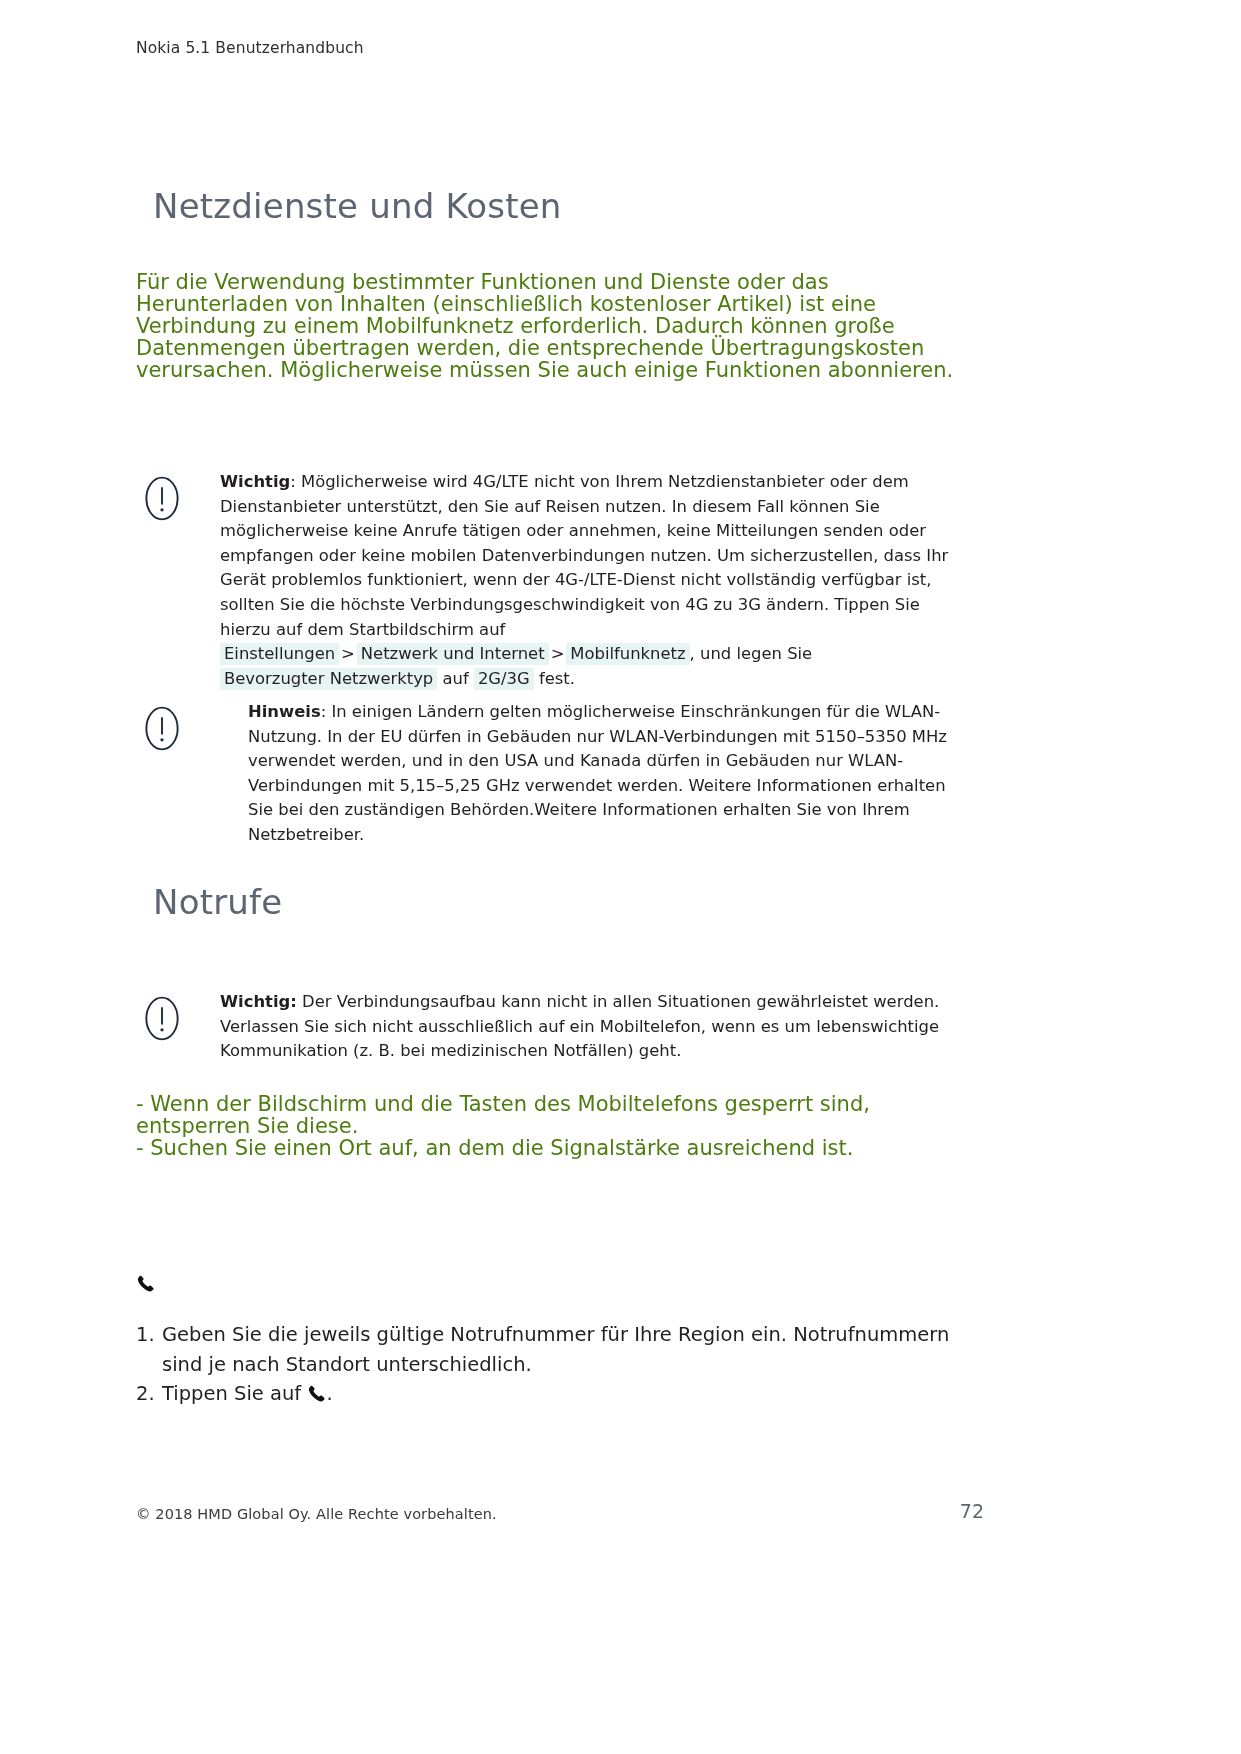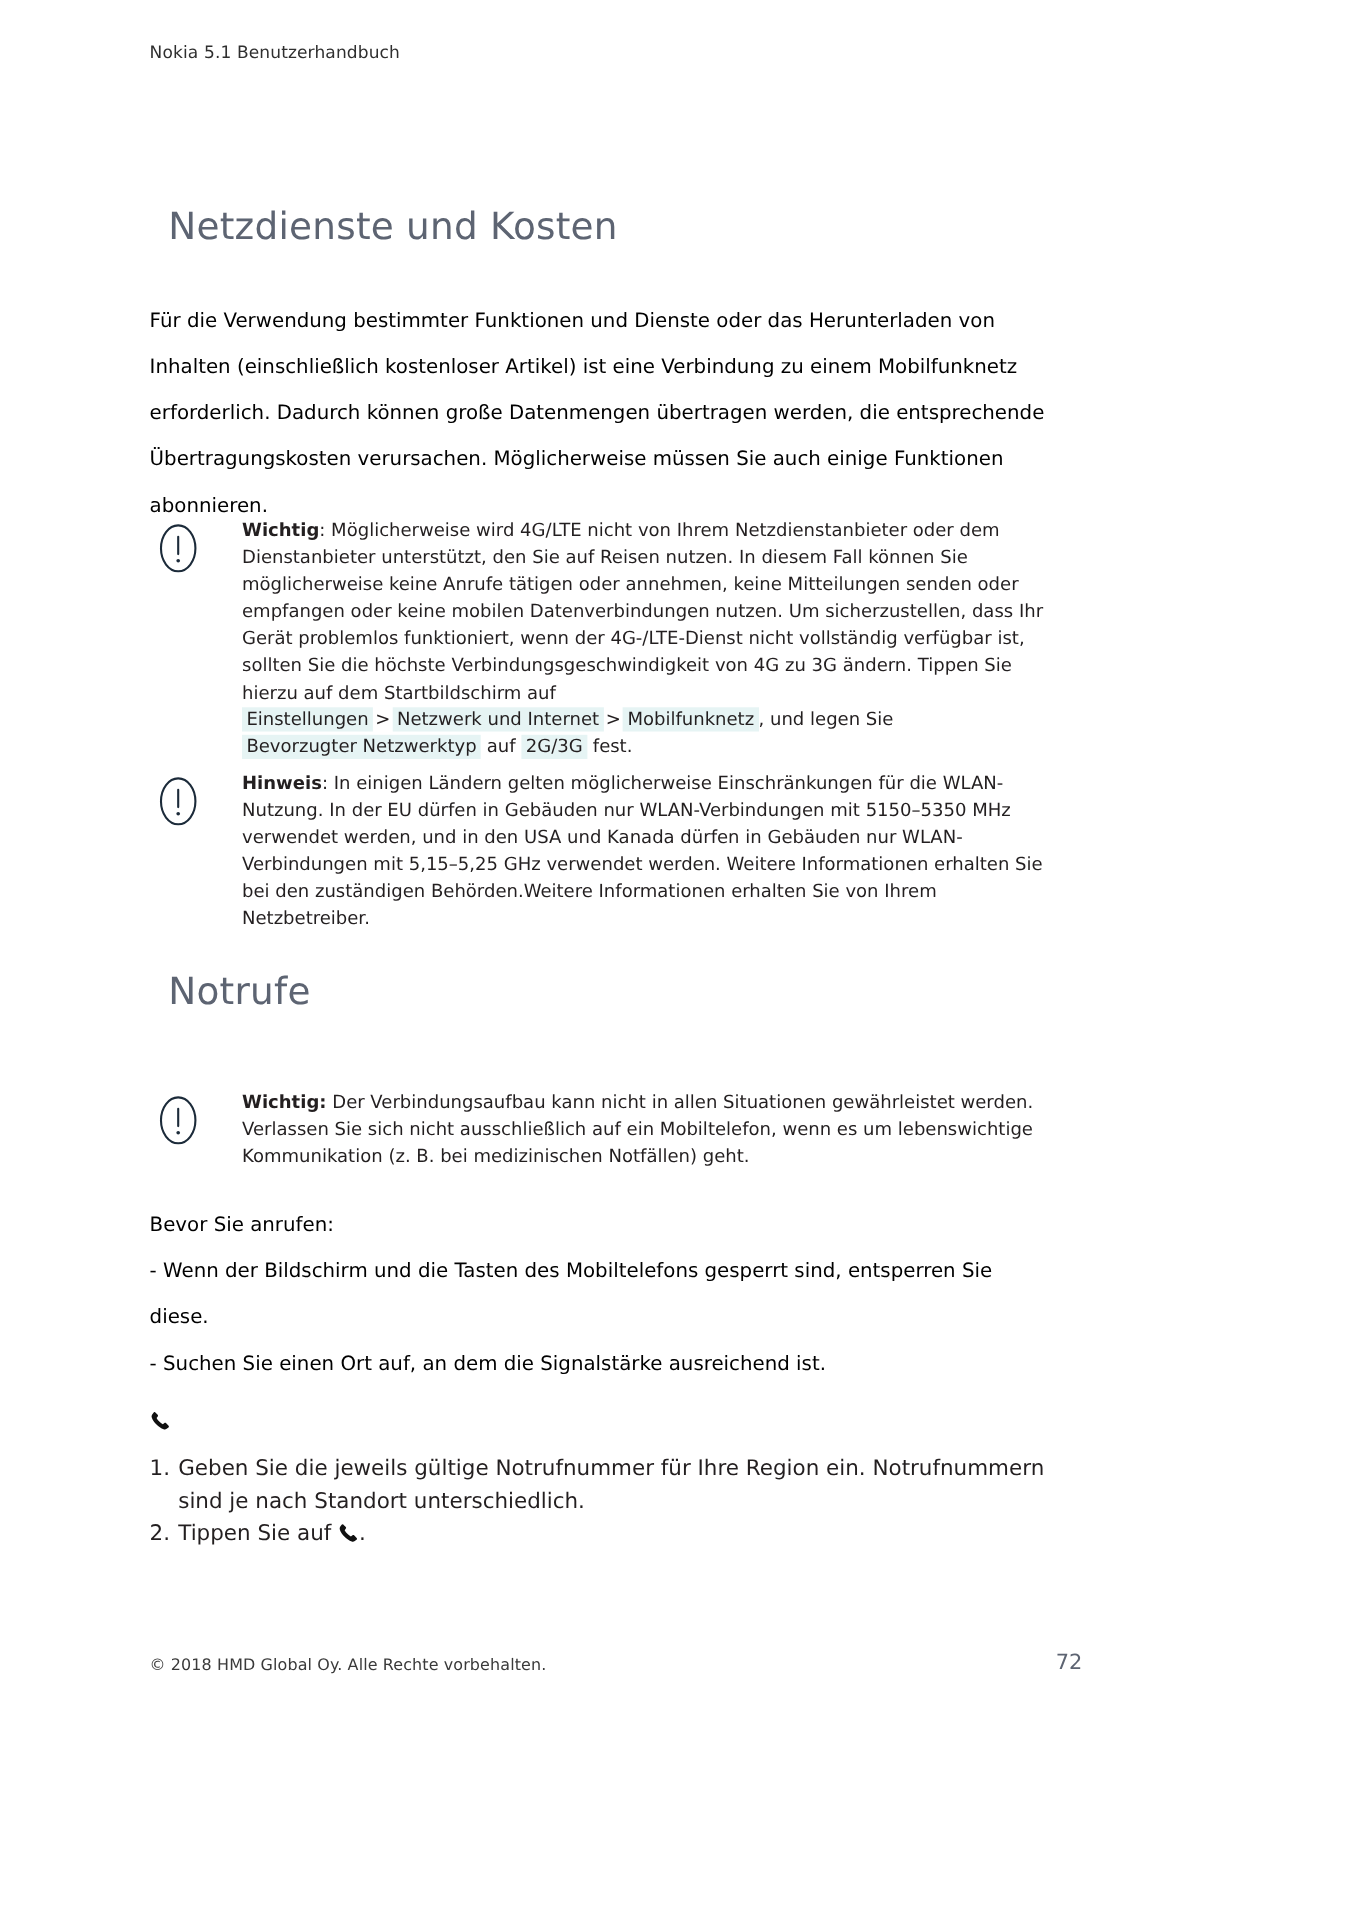--- a/index.html
+++ b/index.html
@@ -41,23 +41,23 @@
     color: #5d6472;
     margin: 17px;
     letter-spacing: 0.2px;
     line-height: 1.15;
   }
   .h1-netzdienste { position: absolute; left: 136px; top: 170px; }
   .h1-notrufe     { position: absolute; left: 136px; top: 866px; }
 
   
   .body-para {
-    font-size: 18px;
-    line-height: 42px;
-    color: #000000;
+    font-size: 21px;
+    line-height: 22px;
+    color: #4d7c0f;
     margin: 0;
   }
   .intro-para {
     position: absolute;
     left: 136px;
     top: 271px;
     width: 825px;
   }
 
   
@@ -78,21 +78,21 @@
   .note-body {
     flex: 1 1 auto;
     margin-left: 32px;
     font-size: 16.4px;
     line-height: 24.6px;
     color: #231f20;
   }
   .note-body b { font-weight: 700; }
 
   .note-wichtig-1 { left: 136px; top: 470px; }
-  .note-hinweis   { left: 136px; top: 700px; }
+  .note-hinweis   { left: 136px; top: 700px; gap: 28px; }
   .note-wichtig-2 { left: 136px; top: 990px; }
 
   
   .ui {
     background: #e6f4f4;
     padding: 1px 4px 2px 4px;
     white-space: nowrap;
   }
   .sep { padding: 0 2px; }
 
@@ -199,21 +199,20 @@
         <line x1="23" y1="16" x2="23" y2="34" stroke="#1c2b3a" stroke-width="2.2" stroke-linecap="round"></line>
         <circle cx="23" cy="41" r="1.9" fill="#1c2b3a"></circle>
       </svg>
     </span>
     <div class="note-body">
       <b>Wichtig:</b><span> Der Verbindungsaufbau kann nicht in allen Situationen gewährleistet werden. Verlassen Sie sich nicht ausschließlich auf ein Mobiltelefon, wenn es um lebenswichtige Kommunikation (z. B. bei medizinischen Notfällen) geht.</span>
     </div>
   </div>
 
   <div class="block-bevor">
-    <div class="body-para">Bevor Sie anrufen:</div>
     <div class="body-para">- Wenn der Bildschirm und die Tasten des Mobiltelefons gesperrt sind, entsperren Sie diese.</div>
     <div class="body-para">- Suchen Sie einen Ort auf, an dem die Signalstärke ausreichend ist.</div>
   </div>
 
   <div class="block-tippen body-para">
     <span class="phone-svg">
       <svg viewBox="0 0 24 24" width="19" height="19" aria-hidden="true">
         <path d="M6.6 2.6c-.6-.6-1.6-.5-2.1.2L3 4.8c-.7 1-.9 2.3-.5 3.5 1 3 3 5.8 5.4 8.2 2.4 2.4 5.2 4.4 8.2 5.4 1.2.4 2.5.2 3.5-.5l2-1.5c.7-.5.8-1.5.2-2.1l-3-3c-.5-.5-1.3-.5-1.8-.1l-1.8 1.4c-1.5-.8-2.9-1.9-4.1-3.1-1.2-1.2-2.3-2.6-3.1-4.1l1.4-1.8c.4-.5.4-1.3-.1-1.8l-3-3z" fill="#111111"></path>
       </svg>
     </span>

